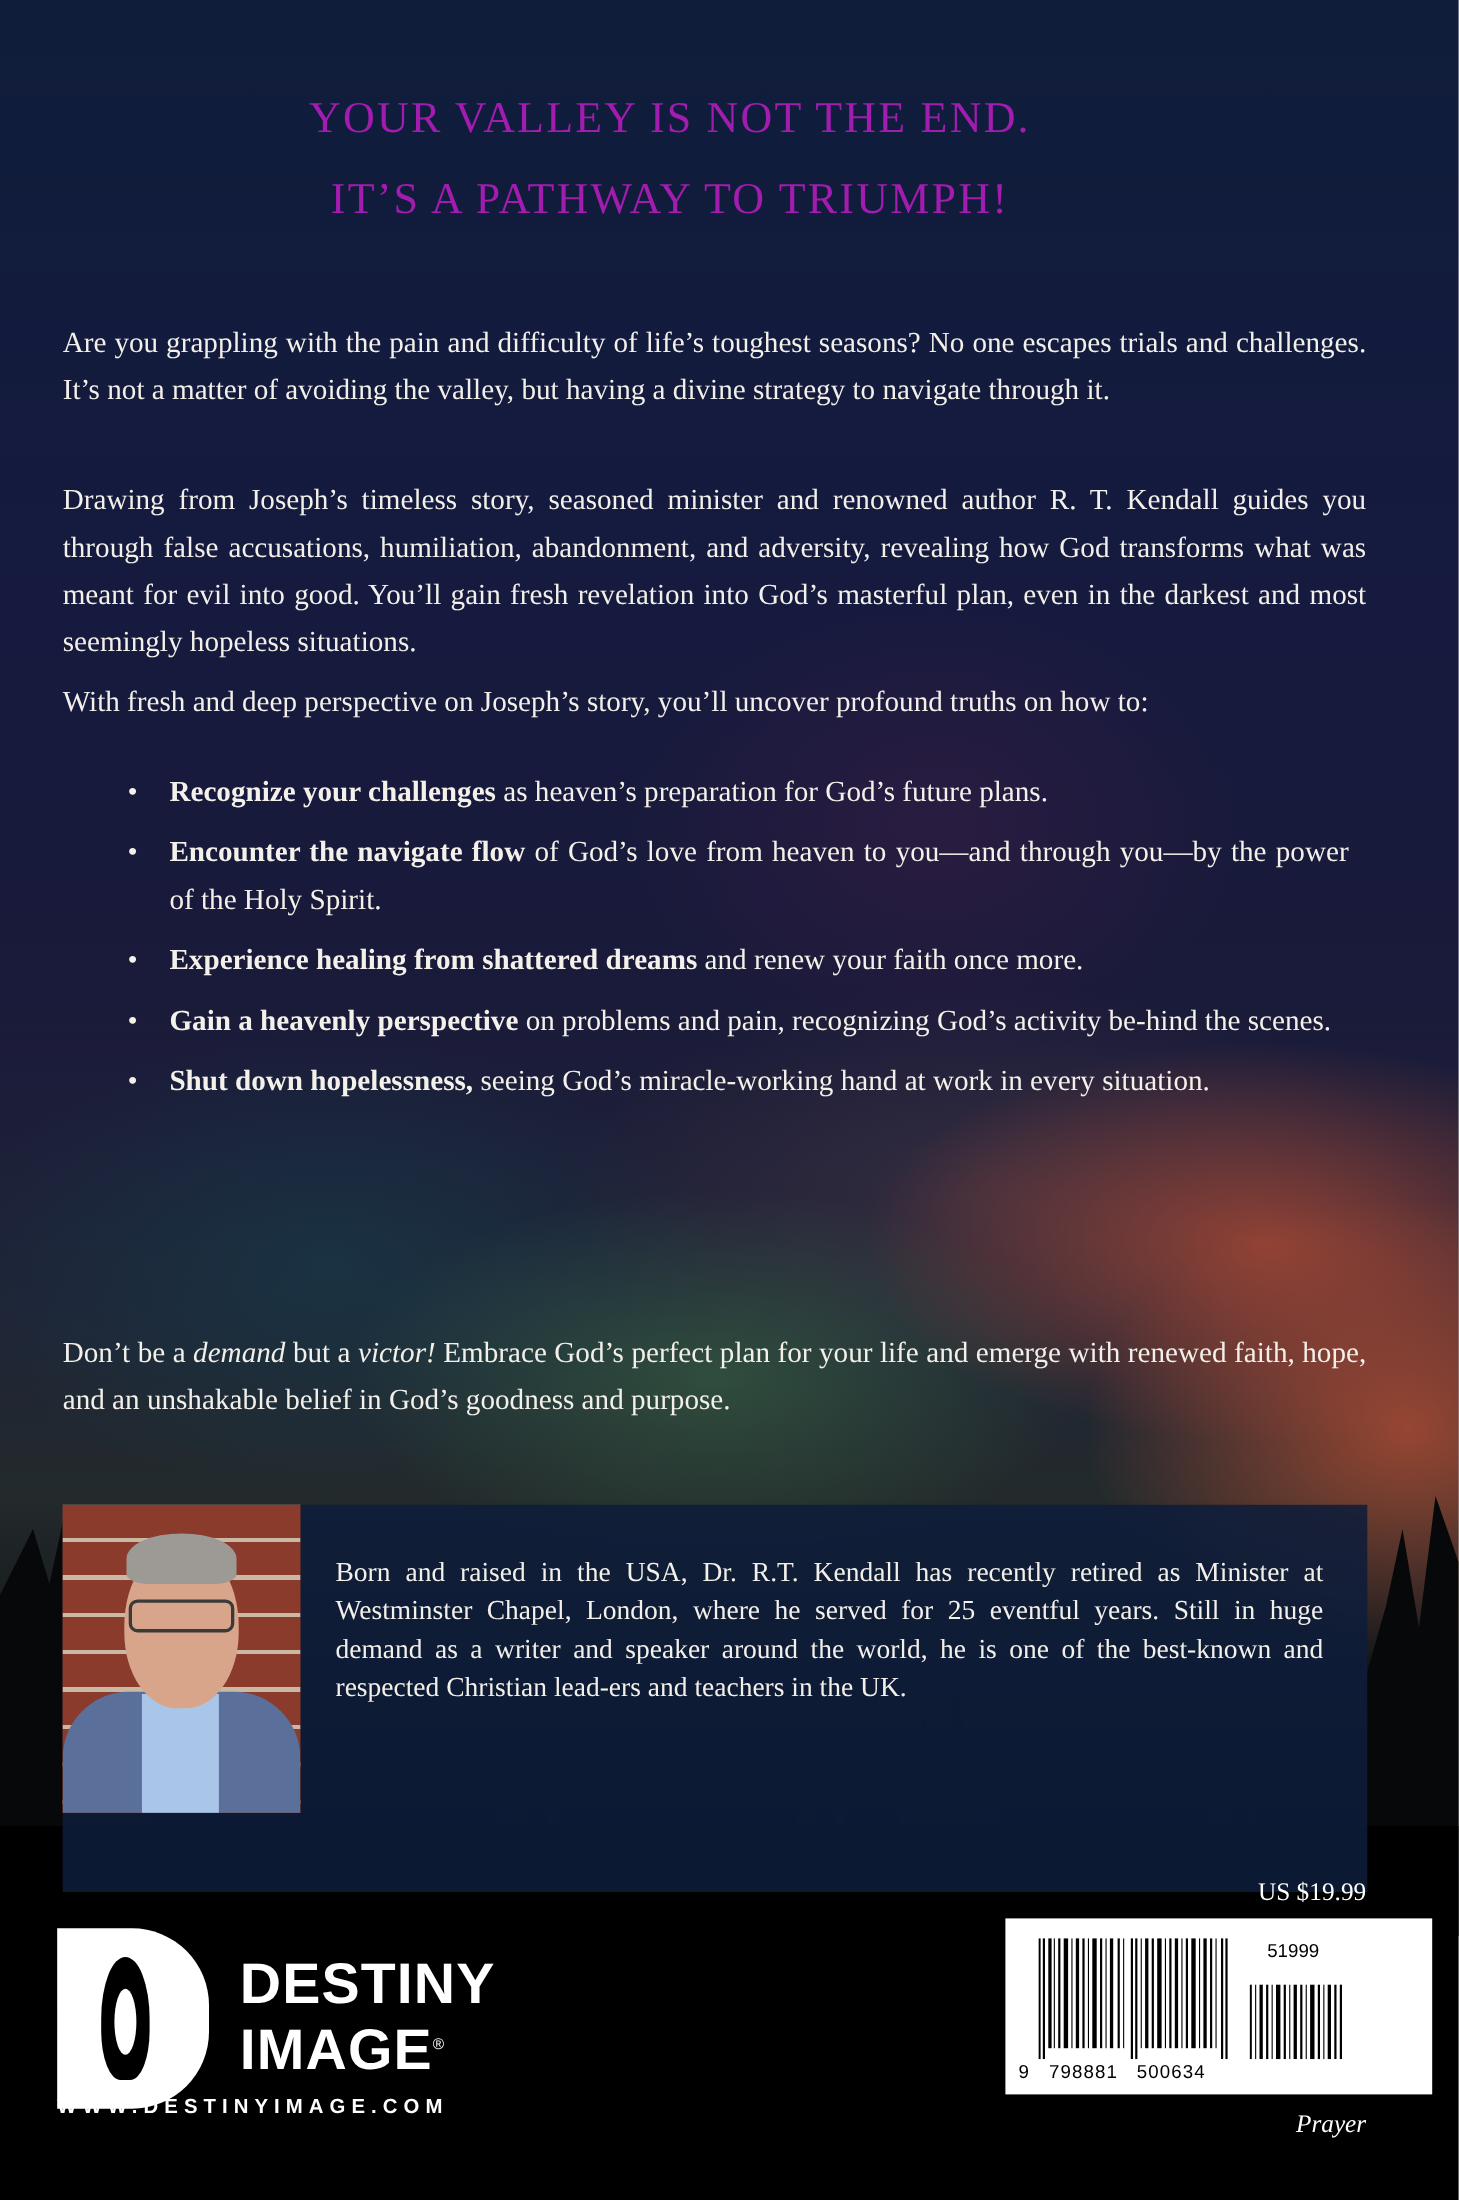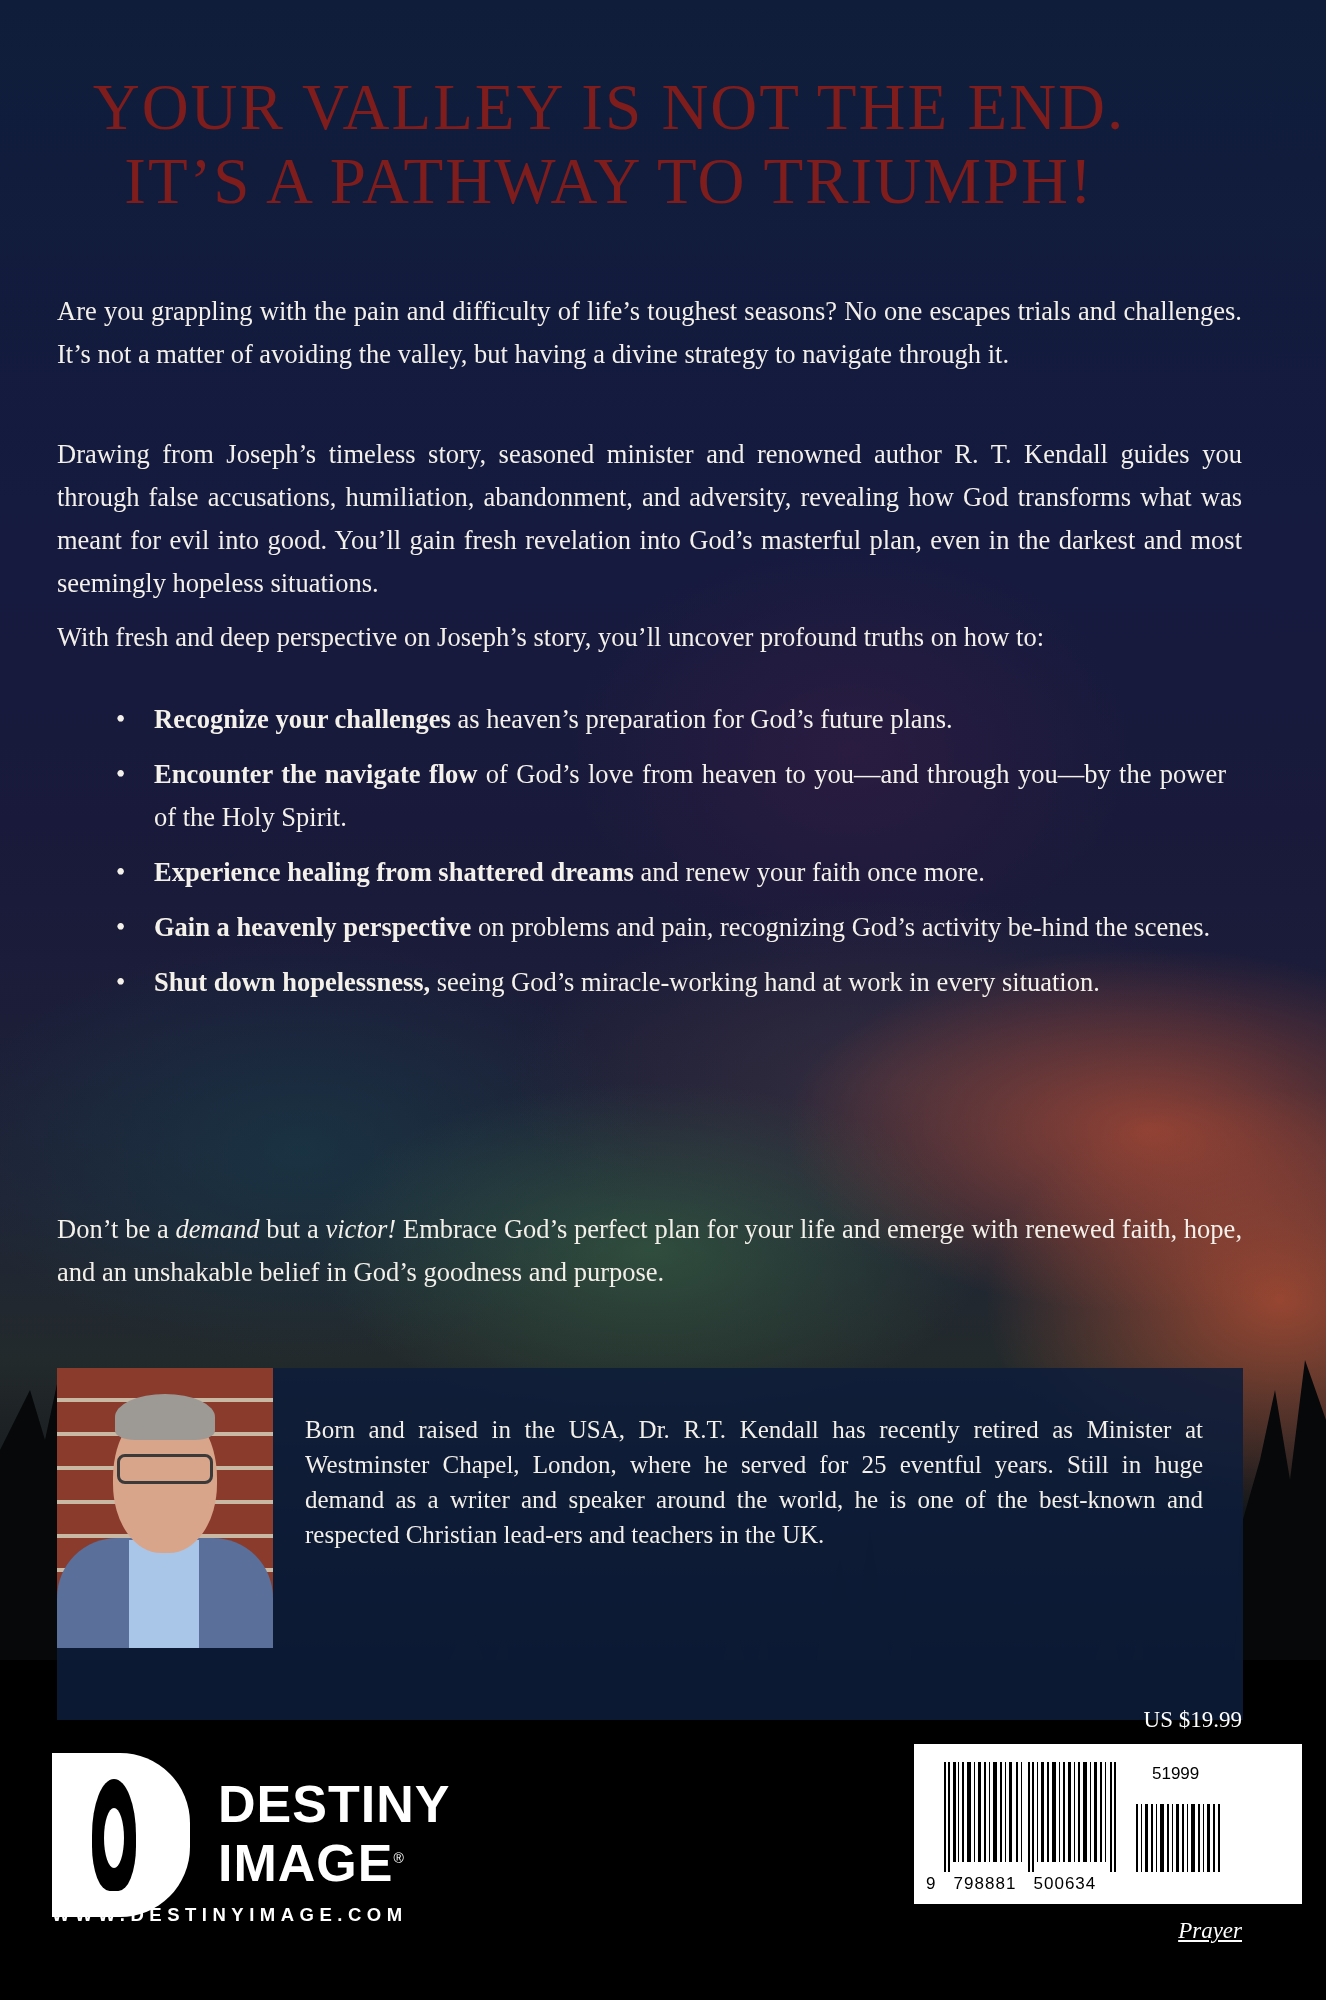--- a/index.html
+++ b/index.html
@@ -14,22 +14,22 @@
       radial-gradient(ellipse 560px 260px at 900px 1080px, rgba(80,60,70,0.45), transparent 70%),
       radial-gradient(ellipse 500px 300px at 300px 1150px, rgba(20,70,80,0.45), transparent 70%),
       radial-gradient(ellipse 400px 300px at 850px 750px, rgba(60,30,70,0.5), transparent 70%),
       linear-gradient(180deg, #0f1d3a 0%, #151a3f 25%, #1a1a3a 45%, #1f2436 60%, #232a2c 68%, #0b0c10 80%, #000 86%, #000 100%);
   }
   .trees {
     position:absolute; left:0; top:1330px; width:1326px; height:430px; pointer-events:none;
   }
   .headline {
     position:absolute; left:0; top:70px; width:1218px; text-align:center;
-    font-family: "Liberation Serif", serif; font-size:65px; letter-spacing:2px;
-    line-height:74px; color:#7f1d1d;
+    font-family: "Liberation Serif", serif; font-size:40px; letter-spacing:2px;
+    line-height:74px; color:#a21caf;
   }
   .headline div { display:block; }
   .para {
     position:absolute; left:57px; width:1185px; font-size:26.5px; line-height:43px;
     text-align:justify; color:#f3f0ea;
   }
   .p1 { top:290px; }
   .p2 { top:433px; }
   .p3 { top:616px; text-align:left; }
   .bullets { position:absolute; left:116px; top:698px; width:1110px; list-style:none; margin:0; padding:0; font-size:26.5px; line-height:43px; }
@@ -81,21 +81,21 @@
     font-size:18.5px; letter-spacing:5.5px; color:#fff;
   }
   .price { position:absolute; left:1100px; top:1707px; width:142px; text-align:right; font-size:23px; color:#fff; }
   .barcode {
     position:absolute; left:914px; top:1744px; width:388px; height:160px; background:#fff; color:#000;
   }
   .barcode .main { position:absolute; left:30px; top:18px; width:175px; height:110px; }
   .barcode .addon { position:absolute; left:222px; top:60px; width:85px; height:68px; }
   .barcode .addon-num { position:absolute; left:238px; top:20px; font-family:"Liberation Sans", sans-serif; font-size:17px; }
   .barcode .isbn { position:absolute; left:12px; top:130px; font-family:"Liberation Sans", sans-serif; font-size:17px; letter-spacing:1px; white-space:pre; }
-  .category { position:absolute; left:1100px; top:1918px; width:142px; text-align:right; font-style:italic; font-size:23px; color:#fff;text-decoration:underline; }
+  .category { position:absolute; left:1100px; top:1918px; width:142px; text-align:right; font-style:italic; font-size:23px; color:#fff; }
 </style>
 </head>
 <body>
 
 <svg class="trees" viewBox="0 0 1326 430" preserveAspectRatio="none">
   <path d="M0 120 L30 60 L45 110 L60 40 L80 140 L100 90 L120 160 L140 200 L140 430 L0 430 Z" fill="#06080a"></path>
   <path d="M1230 430 L1240 200 L1260 130 L1275 60 L1290 150 L1305 30 L1326 90 L1326 430 Z" fill="#06080a"></path>
   <path d="M800 430 L820 310 L840 230 L855 300 L870 200 L890 330 L905 260 L920 430 Z" fill="#0c0d0f"></path>
   <path d="M430 430 L450 330 L470 290 L490 350 L505 300 L520 430 Z" fill="#0e0c0c"></path>
   <path d="M1080 430 L1095 330 L1110 290 L1125 360 L1140 300 L1155 430 Z" fill="#0d0d0f"></path>

